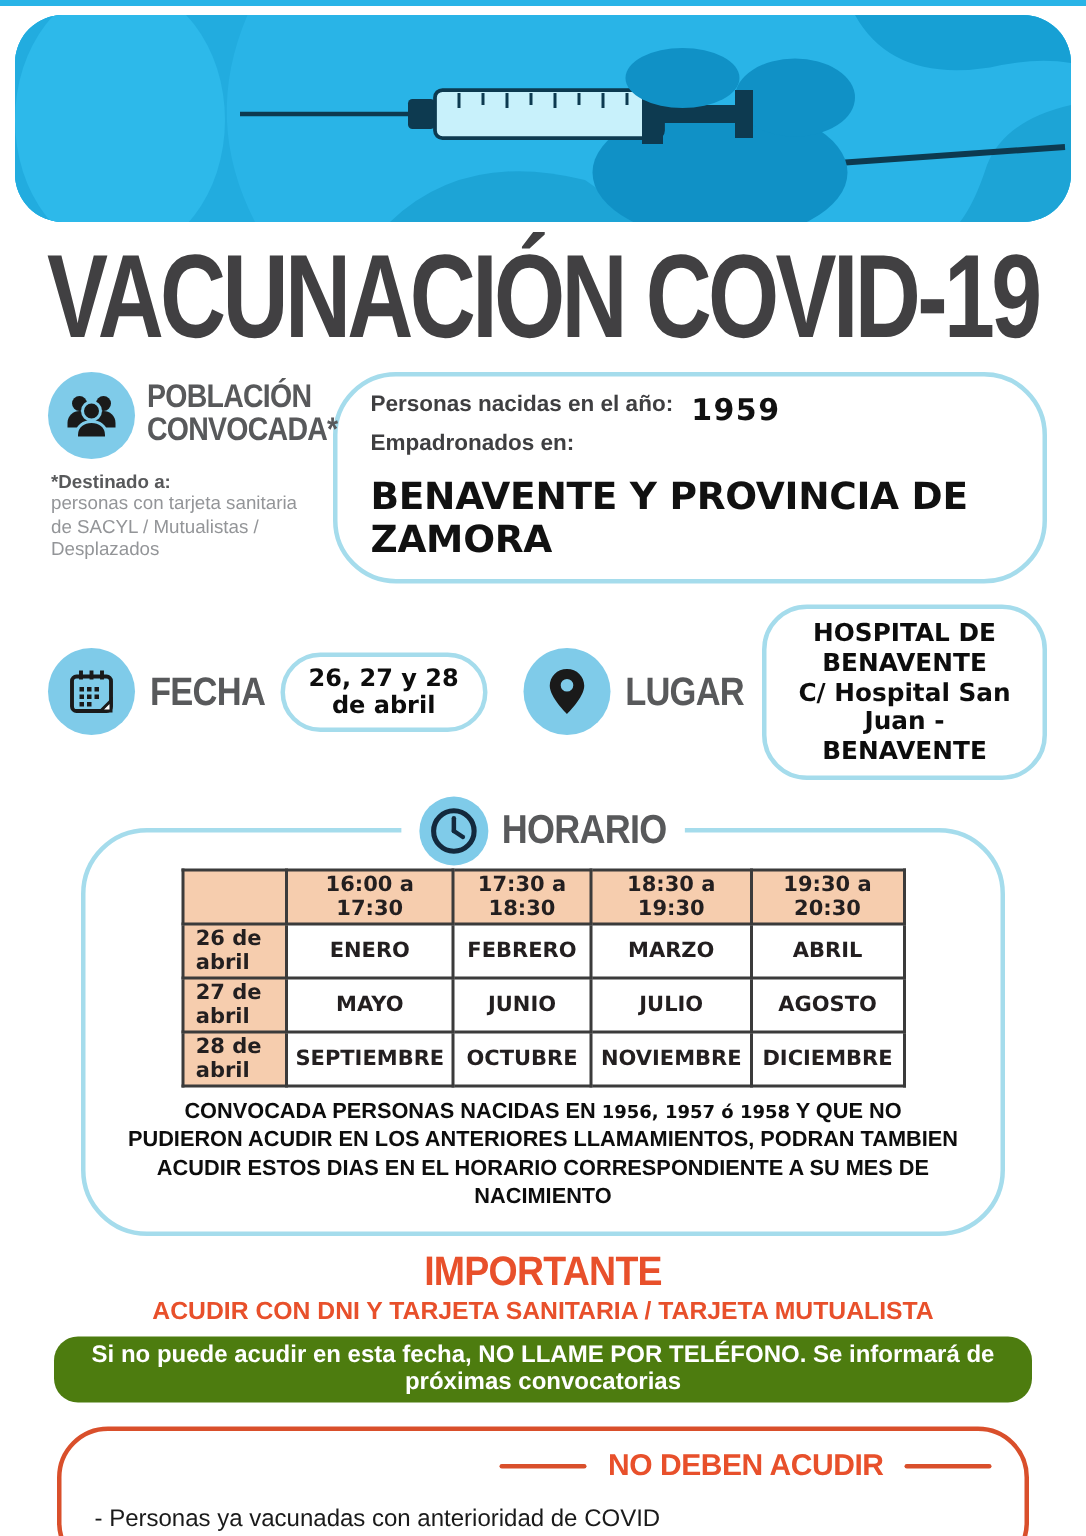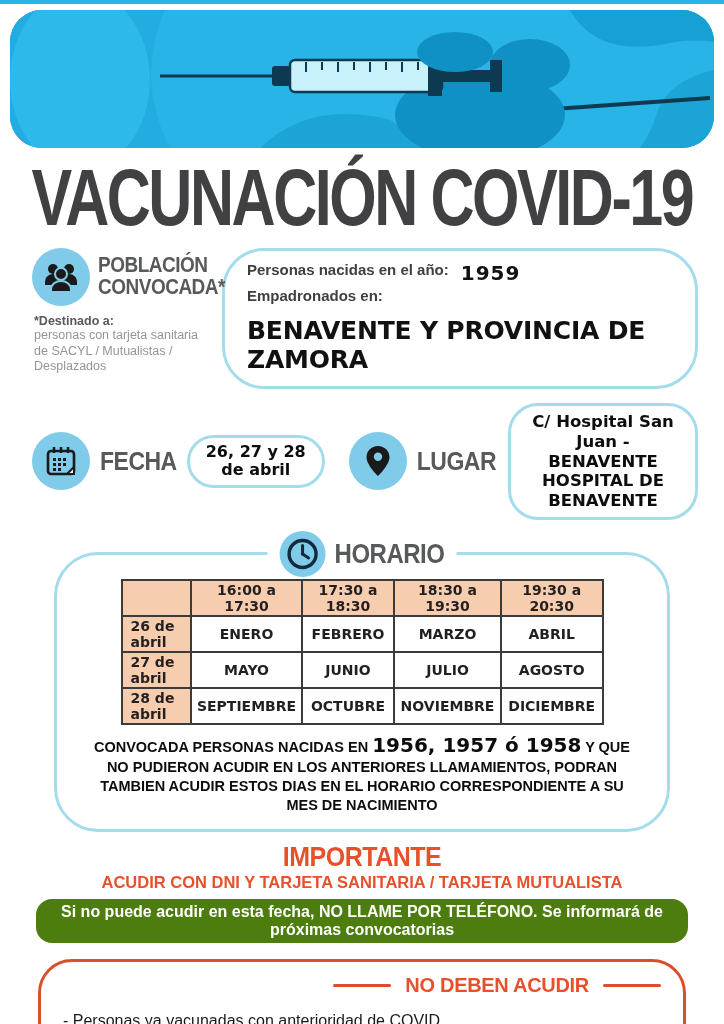--- a/index.html
+++ b/index.html
@@ -54,21 +54,21 @@
 
   table.schedule{border-collapse:collapse;margin:0 auto;width:483px;
                  font-family:"DejaVu Sans",sans-serif;}
   table.schedule th,table.schedule td{border:2px solid #3b3b3b;font-size:14px;font-weight:bold;
                  height:26px;text-align:center;padding:1px 2px;}
   table.schedule .peach{background:#f6cdae;}
   table.schedule td.datecell{text-align:left;padding-left:8px;width:118px;}
   table.schedule td.white{background:#fff;width:120px;}
 
   .horario-note{margin:7px 20px 4px;text-align:center;font-weight:bold;font-size:14.5px;line-height:1.3;color:#0d0d0d;}
-  .note-years{font-family:"DejaVu Sans",sans-serif;font-size:20px;}
+  .note-years{font-family:"DejaVu Sans",sans-serif;font-size:12px;}
 
   
   .importante{margin-top:10px;text-align:center;}
   .imp-heading{font-weight:bold;font-size:25px;color:#e8502b;letter-spacing:-.5px;transform:scaleY(1.1);display:inline-block;}
   .imp-sub{font-weight:bold;font-size:16.5px;color:#e8502b;margin-top:2px;}
   .imp-banner{margin:7px 36px 0;background:#4d7c0f;color:#fff;border-radius:16px;
               text-align:center;font-weight:bold;font-size:16px;padding:4px 8px;}
 
   
   .noacudir-box{margin:16px 38px 0;border:3px solid #d94f2b;border-radius:34px;padding:12px 22px 20px;}
@@ -185,22 +185,22 @@
       <div>26, 27 y 28</div>
       <div>de abril</div>
     </div>
     <div class="circle-badge" style="margin-left:14px;">
       <svg width="26" height="32" viewBox="0 0 26 32">
         <path fill-rule="evenodd" class="icon-dark" d="M13 1 C6.4 1 1.5 6 1.5 12.2 C1.5 20 13 31 13 31 C13 31 24.5 20 24.5 12.2 C24.5 6 19.6 1 13 1 Z M13 16 a4.2 4.2 0 1 1 0-8.4 a4.2 4.2 0 0 1 0 8.4 Z"></path>
       </svg>
     </div>
     <div class="side-label">LUGAR</div>
     <div class="pill place-pill">
+      <div>HOSPITAL DE BENAVENTE</div>
       <div>C/ Hospital San Juan - BENAVENTE</div>
-      <div>HOSPITAL DE BENAVENTE</div>
     </div>
   </div>
 
   <div class="horario-box">
     <div class="horario-badge">
       <div class="circle-badge">
         <svg width="34" height="34" viewBox="0 0 34 34">
           <circle cx="17" cy="17" r="13.5" fill="none" stroke="#13293d" stroke-width="3.4"></circle>
           <line x1="17" y1="17" x2="17" y2="8.5" stroke="#13293d" stroke-width="3" stroke-linecap="round"></line>
           <line x1="17" y1="17" x2="23" y2="21" stroke="#13293d" stroke-width="3" stroke-linecap="round"></line>

